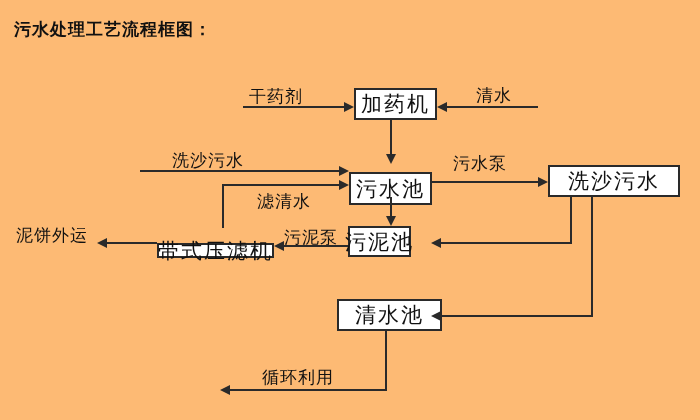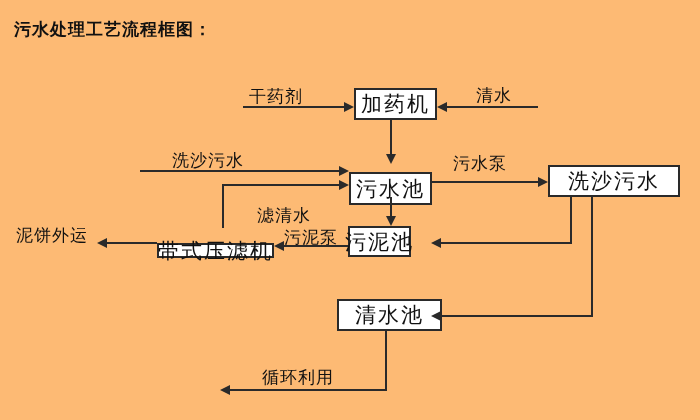--- a/index.html
+++ b/index.html
@@ -32,21 +32,21 @@
   #n-sewagepool  {left:349px;top:172px;width:83px; height:33px;}
   #n-tower       {left:548px;top:165px;width:132px;height:32px;}
   #n-beltpress   {left:157px;top:227px;width:117px;height:15px;margin-top:16px;}
   #n-sludgepool  {left:348px;top:226px;width:63px; height:31px;}
   #n-clearpool   {left:337px;top:299px;width:105px; height:32px;}
 
   
   #l-dryagent {left:249px;top:85px;}
   #l-clearin  {left:476px;top:84px;}
   #l-sandwash {left:172px;top:149px;}
-  #l-filtered {left:257px;top:204px;}
+  #l-filtered {left:257px;top:190px;}
   #l-sewpump  {left:453px;top:152px;}
   #l-bottom   {left:468px;top:221px;}
   #l-sludgep  {left:284px;top:226px;}
   #l-mudcake  {left:16px; top:224px;}
   #l-recycle  {left:262px;top:366px;}
 </style>
 </head>
 <body>
 
 <div id="stage">

